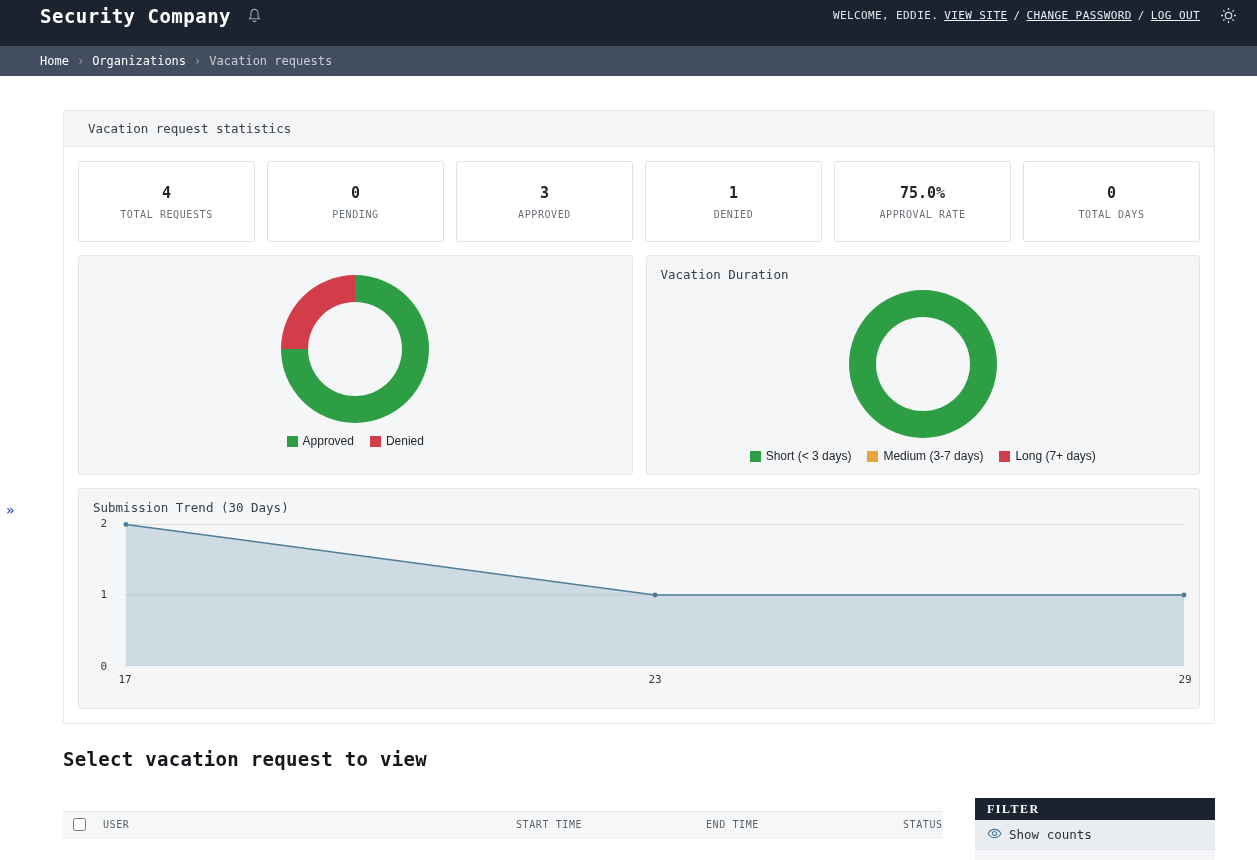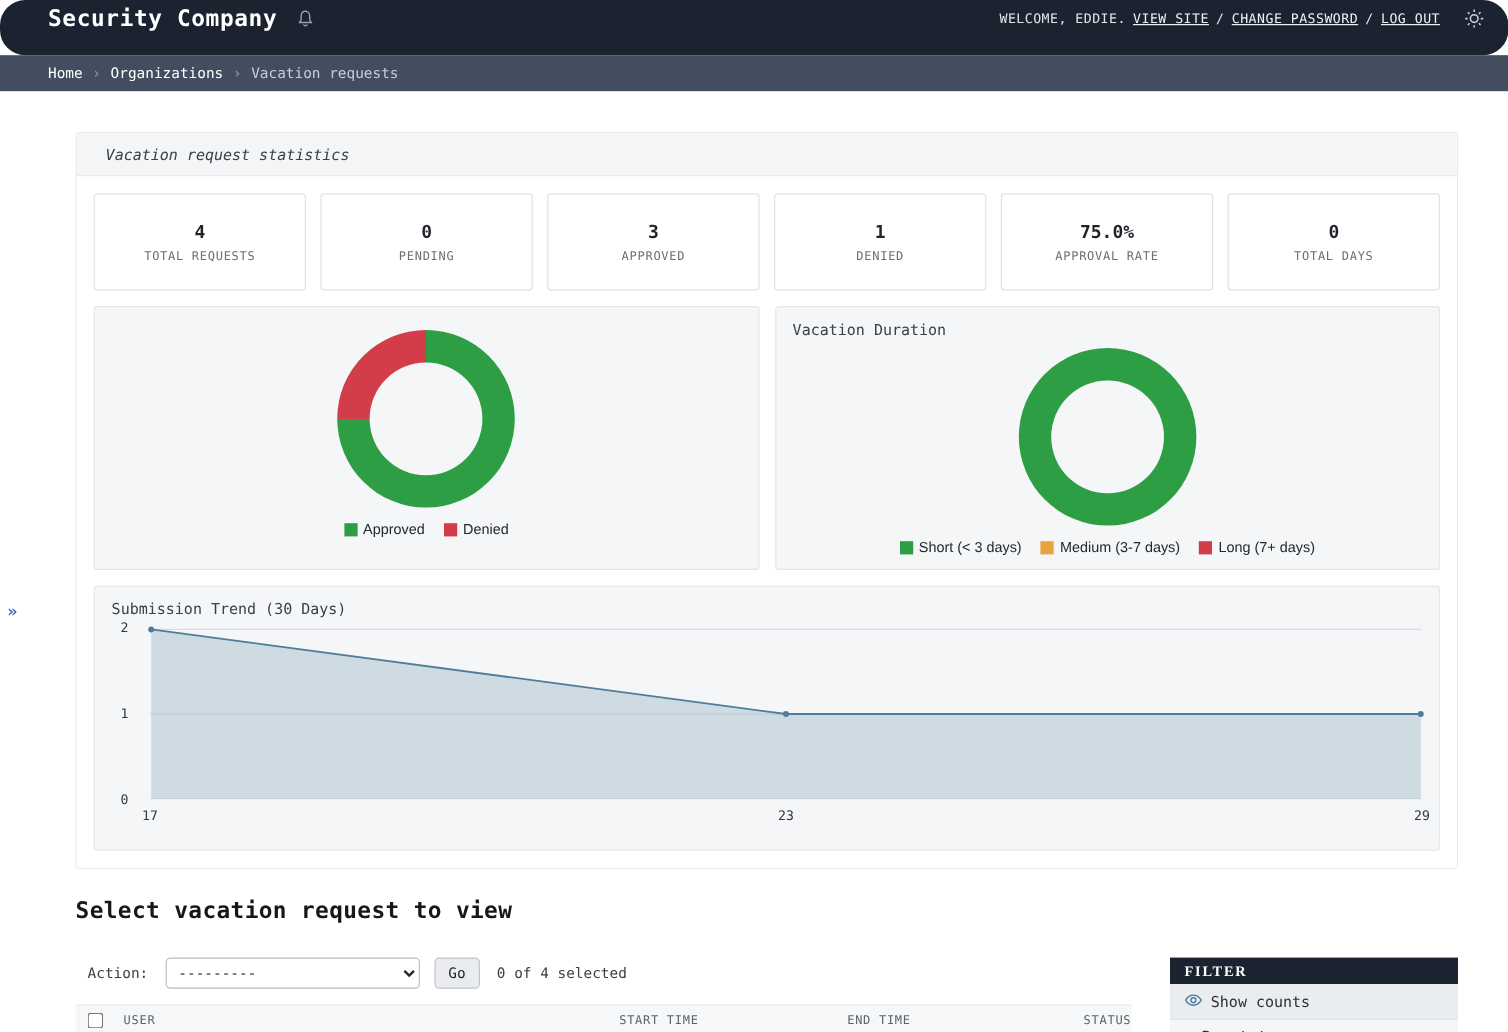--- a/index.html
+++ b/index.html
@@ -7,21 +7,21 @@
   body {
     font-family: "DejaVu Sans Mono", monospace;
     background: #ffffff;
     color: #23282d;
     position: relative;
   }
 
   
   .topbar {
     height: 46px; background: #1b2330; display: flex; align-items: center;
-    padding: 0 20px 15px 40px; color: #fff; border-radius: 21px;
+    padding: 0 20px 15px 40px; color: #fff;
   }
   .site-title { font-size: 19px; font-weight: bold; letter-spacing: 0.5px; color: #fff; }
   .bell { margin-left: 16px; display: flex; align-items: center; }
   .user-tools {
     margin-left: auto; display: flex; align-items: center; gap: 6px;
     font-size: 11px; color: #e2e6eb; letter-spacing: 0.4px;
   }
   .user-tools a { color: #eef1f5; text-decoration: underline; cursor: pointer; }
   .theme-toggle { margin-left: 14px; display: flex; align-items: center; cursor: pointer; }
 
@@ -39,21 +39,21 @@
     color: #4a5fbe; cursor: pointer; line-height: 1;
   }
 
   
   .content { padding: 34px 42px 0 63px; }
 
   .module { border: 1px solid #e8ebee; border-radius: 2px; }
   .module-header {
     background: #f3f5f6; border-bottom: 1px solid #e4e7ea; height: 36px;
     display: flex; align-items: center; padding: 0 24px;
-    font-size: 12.5px; color: #3a4046; font-style: italic;
+    font-size: 12.5px; color: #3a4046;
   }
   .module-body { padding: 14px; background: #fff; }
 
   .stat-row { display: flex; gap: 12px; }
   .stat-box {
     flex: 1; height: 81px; border: 1px solid #dfe3e6; border-radius: 3px;
     background: #fff; display: flex; flex-direction: column; align-items: center; justify-content: center;
   }
   .stat-value { font-size: 15px; font-weight: bold; color: #1f242a; }
   .stat-label { font-size: 10px; color: #697077; letter-spacing: 0.6px; margin-top: 7px; }
@@ -280,28 +280,20 @@
       </div>
 
     </div>
   </div>
 
   <h1 class="page-heading">Select vacation request to view</h1>
 
   <div class="main-row">
     <div class="list-col">
 
-      <div class="actions-bar">
-        <label>Action:</label>
-        <select class="action-select">
-          <option>---------</option>
-        </select>
-        <button class="go-btn">Go</button>
-        <span class="selection-note">0 of 4 selected</span>
-      </div>
 
       <table class="result-table">
         <colgroup>
           <col style="width:34px">
             <col style="width:413px">
             <col style="width:190px">
             <col style="width:197px">
             <col>
         </colgroup>
         <thead>

